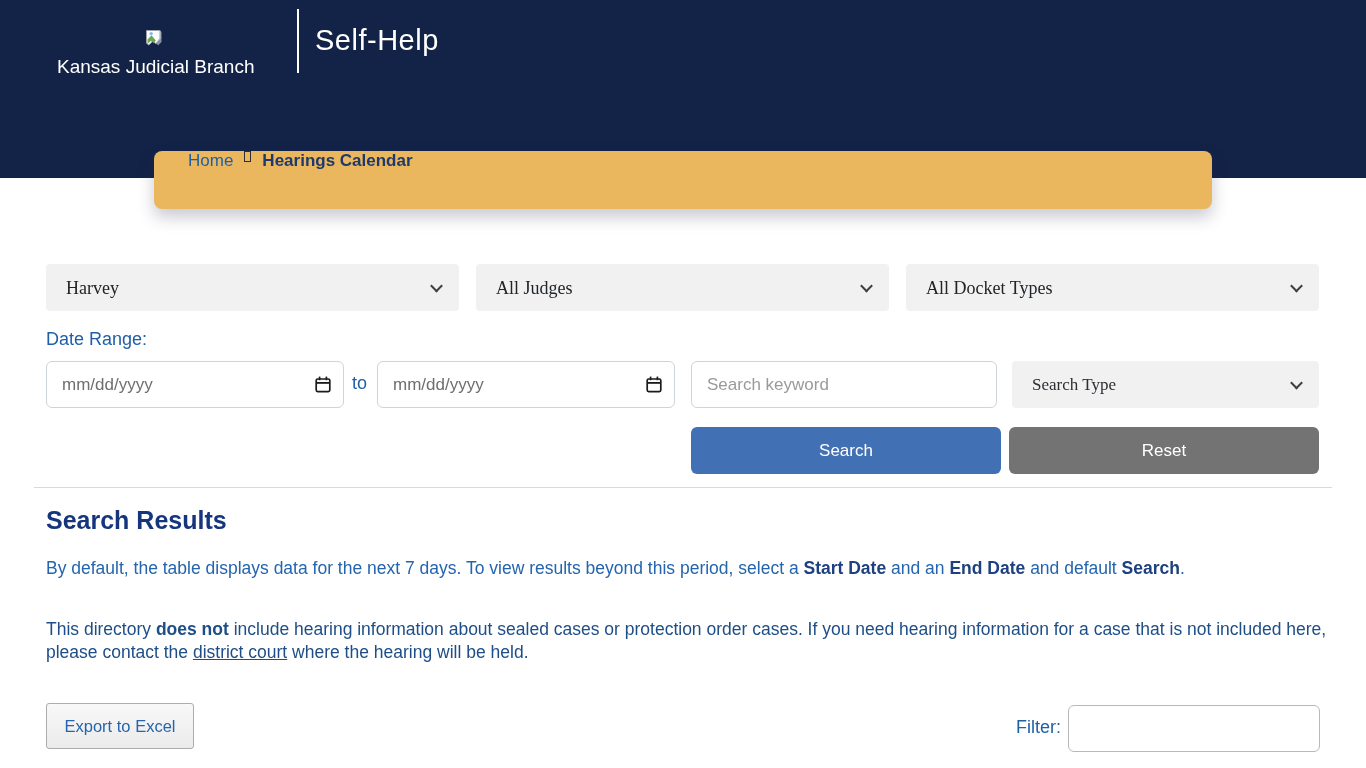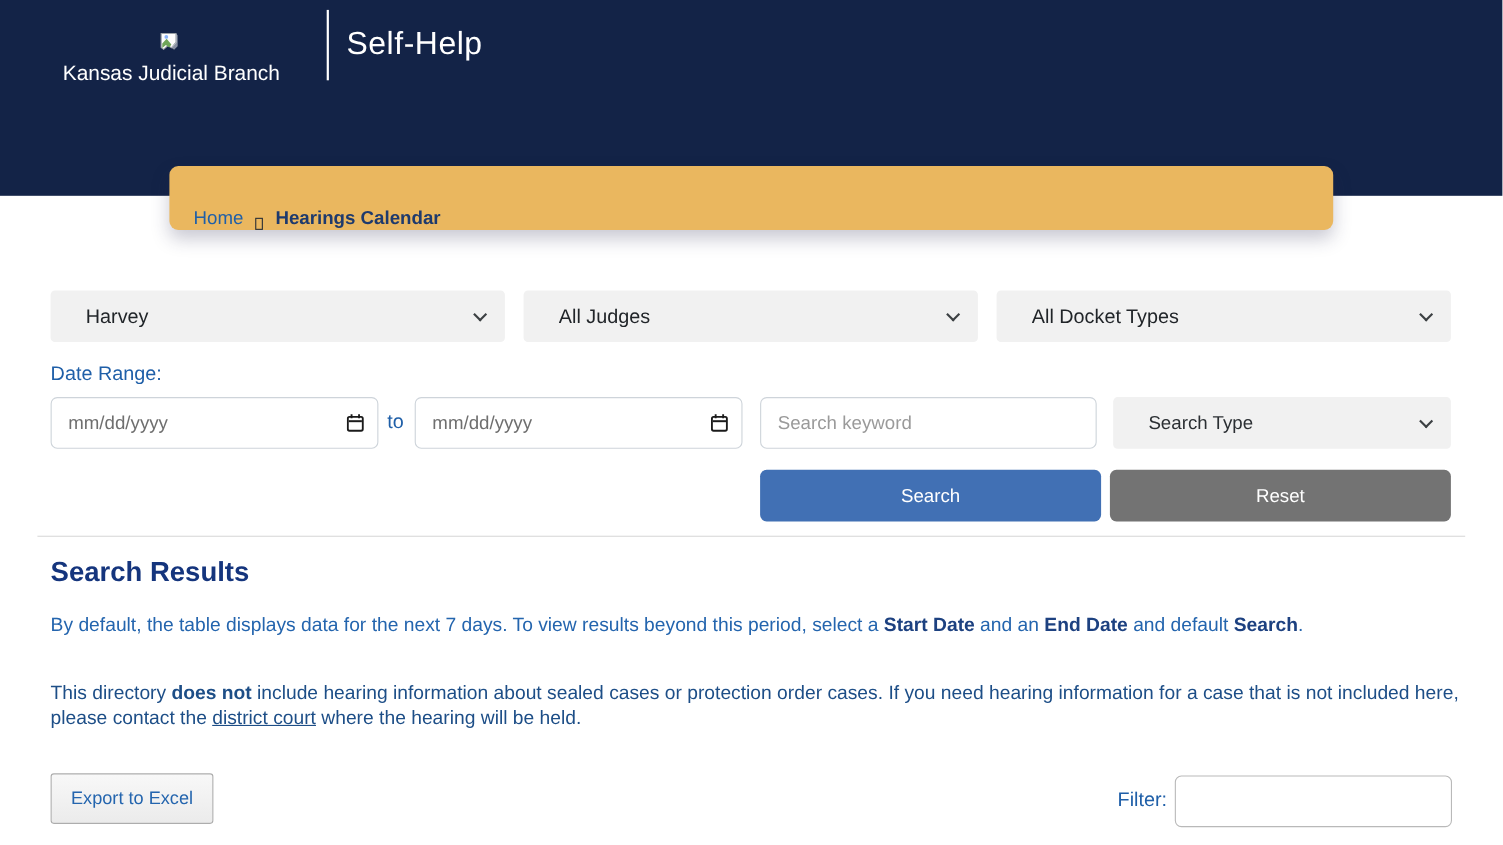--- a/index.html
+++ b/index.html
@@ -34,41 +34,41 @@
     letter-spacing: 0.5px;
   }
 
   
   .breadcrumb {
     position: absolute; left: 154px; top: 151px;
     width: 1058px; height: 58px;
     background: #EAB75F;
     border-radius: 8px;
     box-shadow: 0 8px 16px rgba(40, 40, 80, 0.25);
-    display: flex; align-items: flex-end;
-    padding-left: 22px;
+    display: flex; align-items: flex-start;
+    padding-left: 34px;
     font-size: 17px;
   }
   .crumb-home { color: #1F5FA8; text-decoration: none; }
   .tofu {
     display: inline-block;
     width: 7px; height: 11px;
     border: 1.5px solid #2a2f36;
     margin: 0 11px;
   }
   .crumb-current { color: #1e3a6d; font-weight: 700; }
 
   
   .select-wrap { position: absolute; height: 47px; }
   .select-wrap select {
     width: 100%; height: 100%;
     background: #f1f1f1;
     border: none; border-radius: 4px;
-    padding: 0 40px 0 32px;
-    font-family: Liberation Sans, sans-serif;
+    padding: 0 40px 0 20px;
+    font-family: Liberation Serif, serif;
     font-size: 18px; color: #212529;
     appearance: none; -webkit-appearance: none;
     cursor: pointer;
   }
   .chev {
     position: absolute; right: 18px; top: 50%;
     width: 9px; height: 9px;
     border-right: 2px solid #3c4043;
     border-bottom: 2px solid #3c4043;
     transform: translateY(-72%) rotate(45deg);

